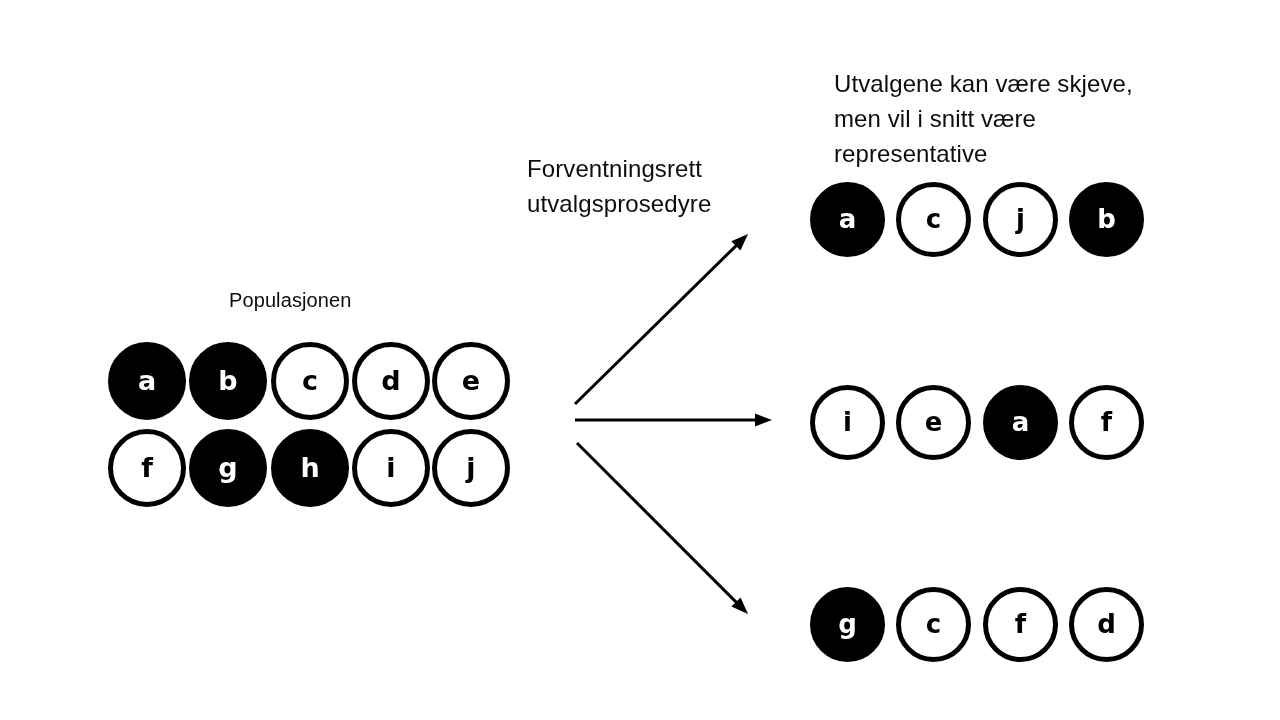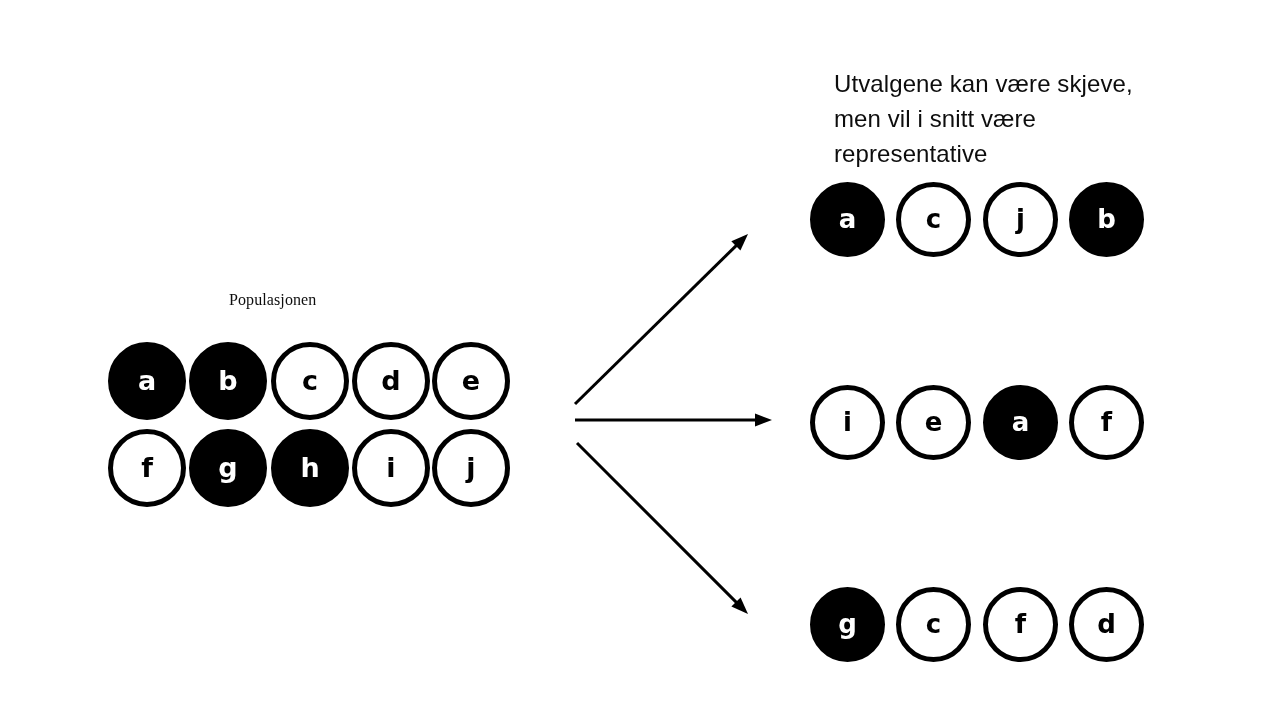--- a/index.html
+++ b/index.html
@@ -26,23 +26,22 @@
     position: absolute;
     font-family: "Liberation Sans", sans-serif;
     font-weight: 400;
     color: #0d0d0d;
     white-space: pre-line;
     letter-spacing: 0.1px;
   }
   #population-label {
     left: 229px;
     top: 284px;
-    font-size: 16px;
+    font-size: 20px;
     line-height: 32px;
-    font-family: Liberation Serif, serif;
   }
   #procedure-label {
     left: 527px;
     top: 151px;
     font-size: 24px;
     line-height: 35px;
   }
   #conclusion-label {
     left: 834px;
     top: 66px;
@@ -139,20 +138,22 @@
         <span class="glyph">h</span>
       </div>
       <div class="node pop outline" style="left: 352px; top: 429px;">
         <span class="glyph">i</span>
       </div>
       <div class="node pop outline" style="left: 432px; top: 429px;">
         <span class="glyph">j</span>
       </div>
     </div>
 
+  <div class="caption" id="procedure-label">Forventningsrett
+utvalgsprosedyre</div>
 
   <svg id="arrows" viewBox="0 0 1280 720" width="1280" height="720">
       <line x1="575" y1="404" x2="738.0143024988926" y2="243.8125351166952" class="arrow-line"></line>
       <polygon points="748,234 740.4303300528351,250.55143791007262 731.3186903016182,241.27900451618714" class="arrow-head"></polygon>
       <line x1="575" y1="420" x2="758" y2="420" class="arrow-line"></line>
       <polygon points="772,420 755,426.5 755,413.5" class="arrow-head"></polygon>
       <line x1="577" y1="443" x2="738.1005050633884" y2="604.1005050633884" class="arrow-line"></line>
       <polygon points="748,614 731.3829906421162,606.5753787975412 740.5753787975412,597.3829906421162" class="arrow-head"></polygon>
     </svg>
 

